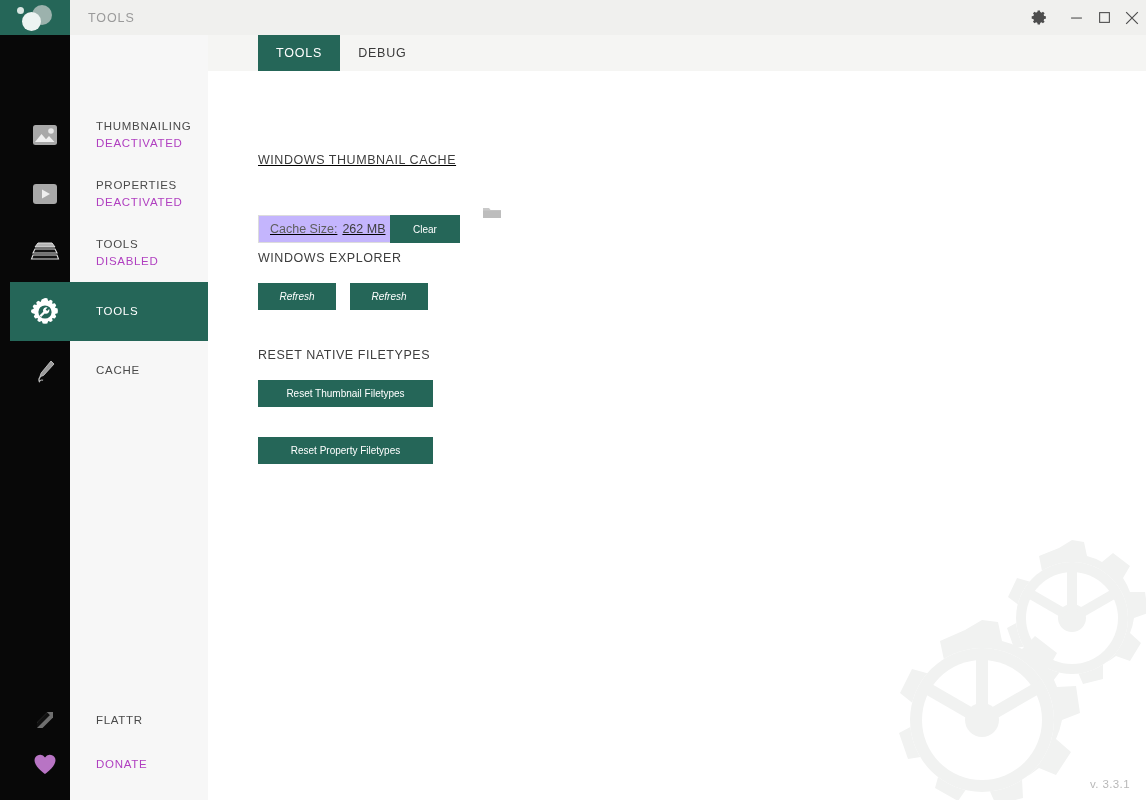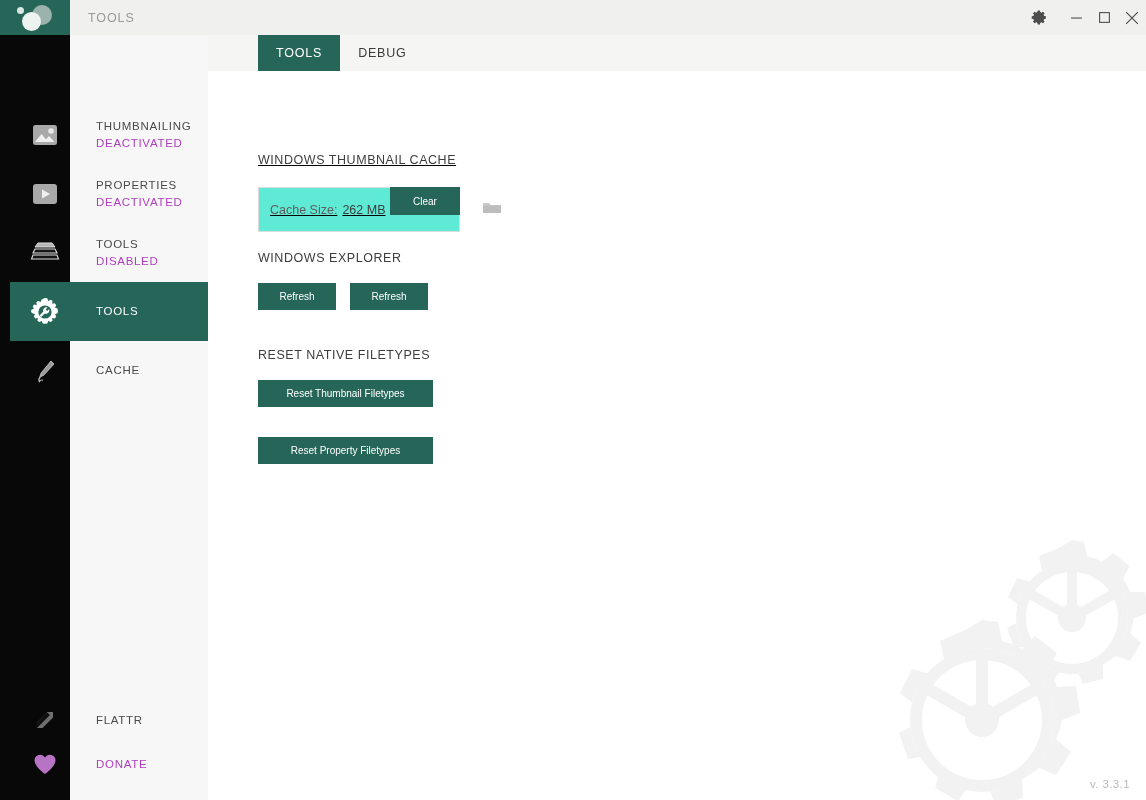--- a/index.html
+++ b/index.html
@@ -158,25 +158,26 @@
   .sec-title {
     font-size: 12.5px; letter-spacing: 0.55px;
     color: #3d3d3d;
   }
 
   .cache-row {
     margin-top: 20px;
     display: flex; align-items: center;
   }
   .cache-field {
-    width: 202px; height: 45px;
+    width: 202px; height: 28px;
     border: 1px solid #dcdcdc;
-    background: #5eead4;
+    background: #c4b5fd;
     display: flex; align-items: center;
     position: relative;
+    margin-top: 28px;
   }
   .cache-text {
     padding-left: 11px;
     font-size: 12.5px;
     color: #5e5e5e;
     white-space: nowrap;
   }
   .cache-text .val { color: #3d3d3d; margin-left: 5px; }
   .btn {
     background: #256658;
@@ -187,21 +188,21 @@
     cursor: default;
     display: flex; align-items: center; justify-content: center;
   }
   .btn-clear {
     position: absolute; right: -1px; top: -1px;
     width: 70px; height: 28px;
   }
   .folder-ic { margin-left: 22px; }
 
   .btn-row { margin-top: 18px; display: flex; gap: 14px; }
-  .btn-refresh, .btn-restart { width: 78px; height: 27px; }
+  .btn-refresh, .btn-restart { width: 78px; height: 27px; font-style: italic; }
   .btn-wide { width: 175px; height: 27px; }
   .btn-stack { margin-top: 18px; display: flex; flex-direction: column; gap: 30px; }
 
   .version {
     position: absolute; right: 16px; bottom: 10px;
     font-size: 11.5px;
     color: #b9b9b9;
     letter-spacing: 0.4px;
   }
 </style>

